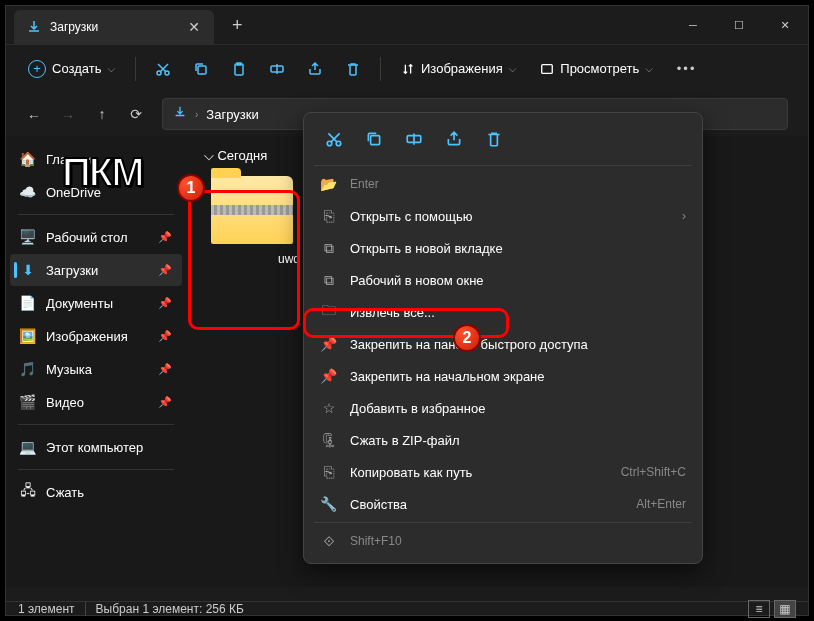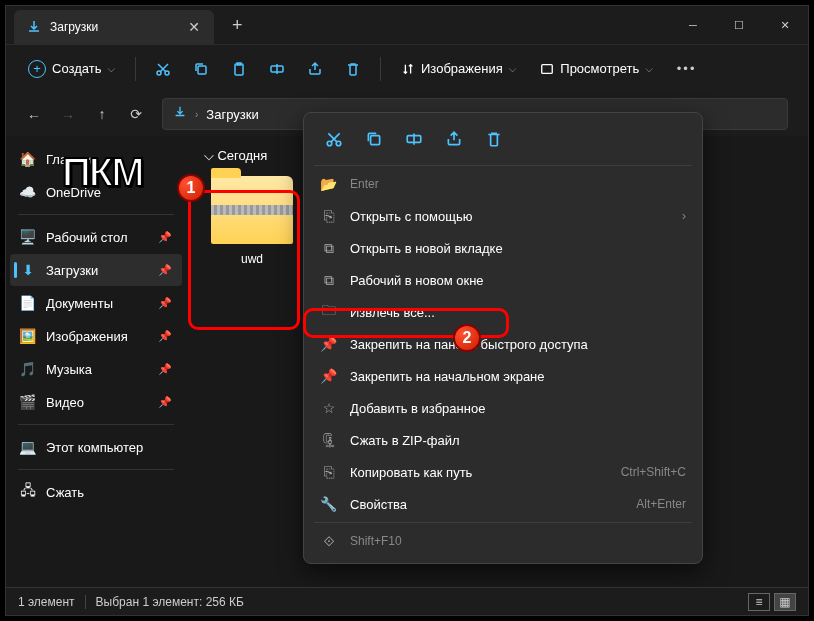--- a/index.html
+++ b/index.html
@@ -30,21 +30,21 @@
   .sidebar { width: 180px; padding: 6px 4px; }
   .sb-item { display: flex; align-items: center; height: 32px; padding: 0 10px; color: #fff; font-size: 13px; border-radius: 4px; gap: 10px; margin: 1px 0; }
   .sb-item.active { background: #2d2d2d; }
   .sb-item.active::before { content: ''; position: absolute; left: 4px; width: 3px; height: 16px; background: #4cc2ff; border-radius: 2px; }
   .sb-icon { width: 16px; height: 16px; display: flex; align-items: center; justify-content: center; font-size: 14px; }
   .sb-label { flex: 1; }
   .pin { color: #888; font-size: 11px; }
   .sb-divider { height: 1px; background: #333; margin: 6px 8px; }
   .main { flex: 1; padding: 12px 18px; position: relative; }
   .section-head { color: #fff; font-size: 13px; margin-bottom: 12px; }
-  .file-item { width: 96px; text-align: center; }
+  .file-item { width: 96px; text-align: right; }
   .zip-icon { width: 82px; height: 68px; background: linear-gradient(#ffe9a8, #ffd254); border-radius: 2px 6px 2px 2px; position: relative; margin: 6px auto 8px; }
   .zip-icon::before { content: ''; position: absolute; top: -8px; left: 0; width: 30px; height: 10px; background: #ffd254; border-radius: 2px 4px 0 0; }
   .zip-icon::after { content: ''; position: absolute; left: 0; right: 0; top: 50%; height: 10px; background: repeating-linear-gradient(90deg, #bbb 0 3px, #999 3px 6px); transform: translateY(-50%); }
   .file-label { color: #fff; font-size: 12px; }
   .hl-box { position: absolute; border: 3px solid #ff0000; border-radius: 10px; pointer-events: none; }
   .hl1 { left: 182px; top: 184px; width: 112px; height: 140px; }
   .hl2 { left: 297px; top: 302px; width: 206px; height: 30px; }
   .annotation { position: absolute; font-weight: bold; pointer-events: none; }
   .pkm { left: 56px; top: 144px; color: #fff; font-size: 40px; -webkit-text-stroke: 2px #000; text-shadow: 2px 2px 0 #000; letter-spacing: -2px; }
   .marker { position: absolute; width: 28px; height: 28px; border-radius: 50%; background: radial-gradient(circle at 30% 30%, #ff5030, #cc2000); border: 2px solid #800; color: #fff; font-size: 16px; font-weight: bold; display: flex; align-items: center; justify-content: center; pointer-events: none; }
@@ -52,21 +52,21 @@
   .m2 { left: 447px; top: 318px; }
   .ctx-menu { position: absolute; left: 297px; top: 106px; width: 400px; background: #2c2c2c; border: 1px solid #444; border-radius: 8px; padding: 6px; box-shadow: 0 8px 24px rgba(0,0,0,.6); }
   .ctx-top { display: flex; gap: 4px; padding: 4px 6px 8px; }
   .ctx-top-btn { width: 36px; height: 32px; display: flex; align-items: center; justify-content: center; color: #4cc2ff; }
   .ctx-top-btn svg { width: 18px; height: 18px; }
   .ctx-sep { height: 1px; background: #3d3d3d; margin: 2px 4px; }
   .ctx-item { display: flex; align-items: center; height: 32px; padding: 0 10px; color: #fff; font-size: 13px; border-radius: 4px; gap: 12px; }
   .ctx-icon { width: 18px; display: flex; justify-content: center; color: #aaa; font-size: 14px; }
   .ctx-label { flex: 1; }
   .ctx-hint { color: #888; font-size: 12px; }
-  .statusbar { position: absolute; bottom: 0; left: 0; right: 0; height: 28px; display: flex; align-items: center; padding: 0 12px; color: #ccc; font-size: 12px; background: #1c1c1c; border-top: 1px solid #333; }
+  .statusbar { position: absolute; bottom: 0; left: 0; right: 0; height: 14px; display: flex; align-items: center; padding: 0 12px; color: #ccc; font-size: 12px; background: #1c1c1c; border-top: 1px solid #333; }
   .st-div { width: 1px; height: 14px; background: #444; margin: 0 10px; }
   .view-btns { margin-left: auto; display: flex; gap: 4px; }
   .view-btn { width: 22px; height: 18px; border: 1px solid #666; display: flex; align-items: center; justify-content: center; }
   svg { fill: none; stroke: currentColor; stroke-width: 1.5; }
 </style>
 </head>
 <body>
 
 <div class="window">
 

